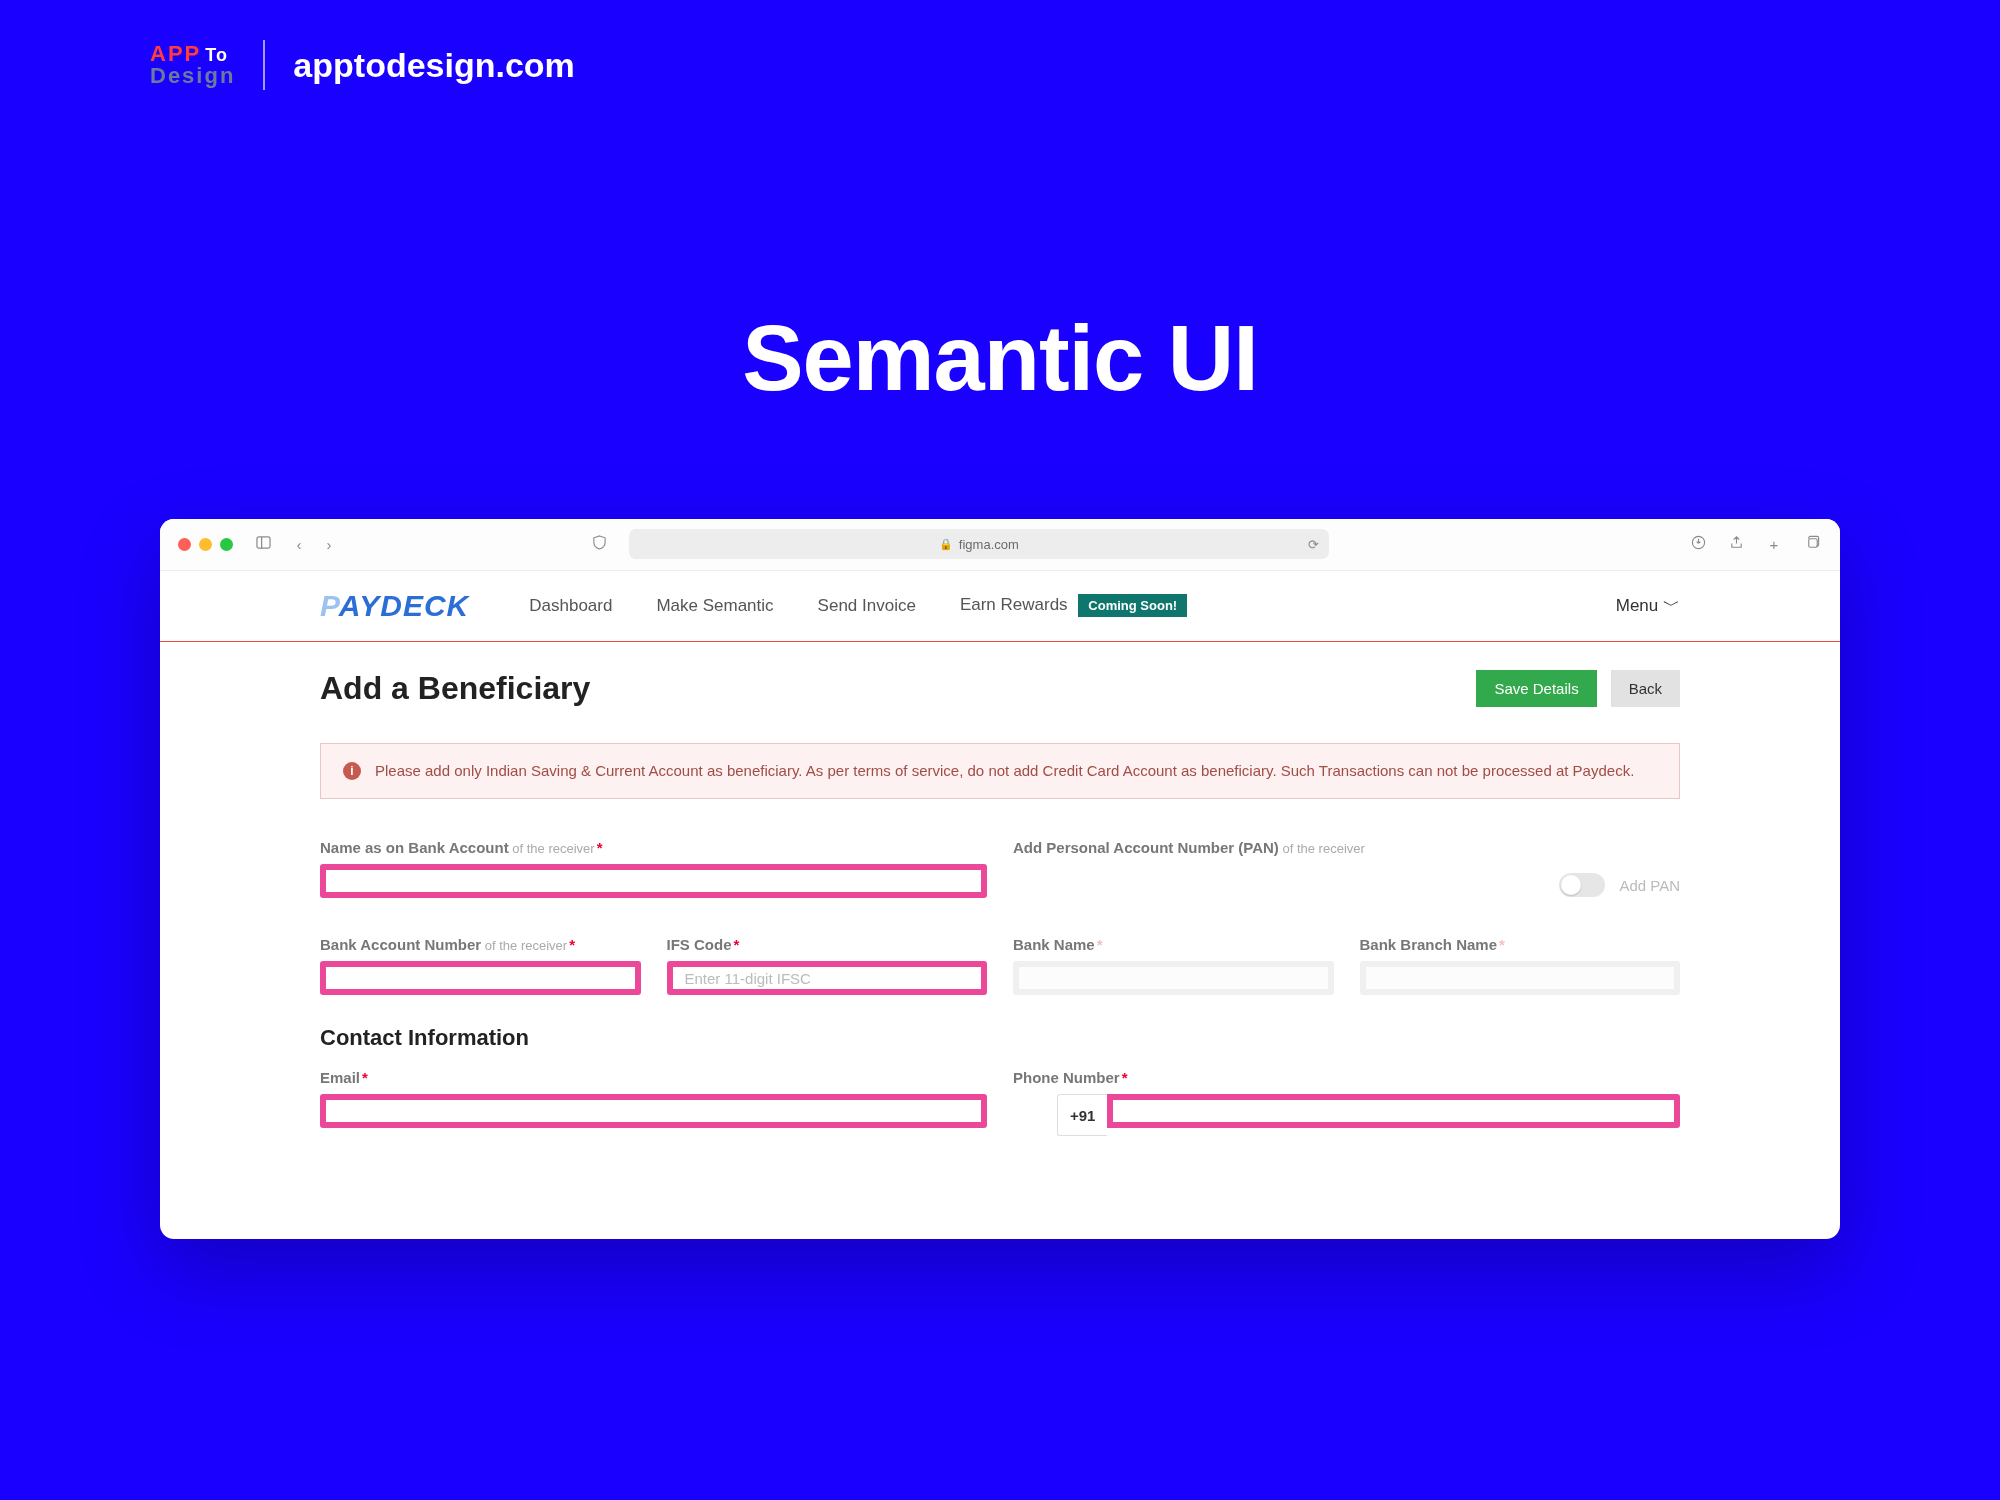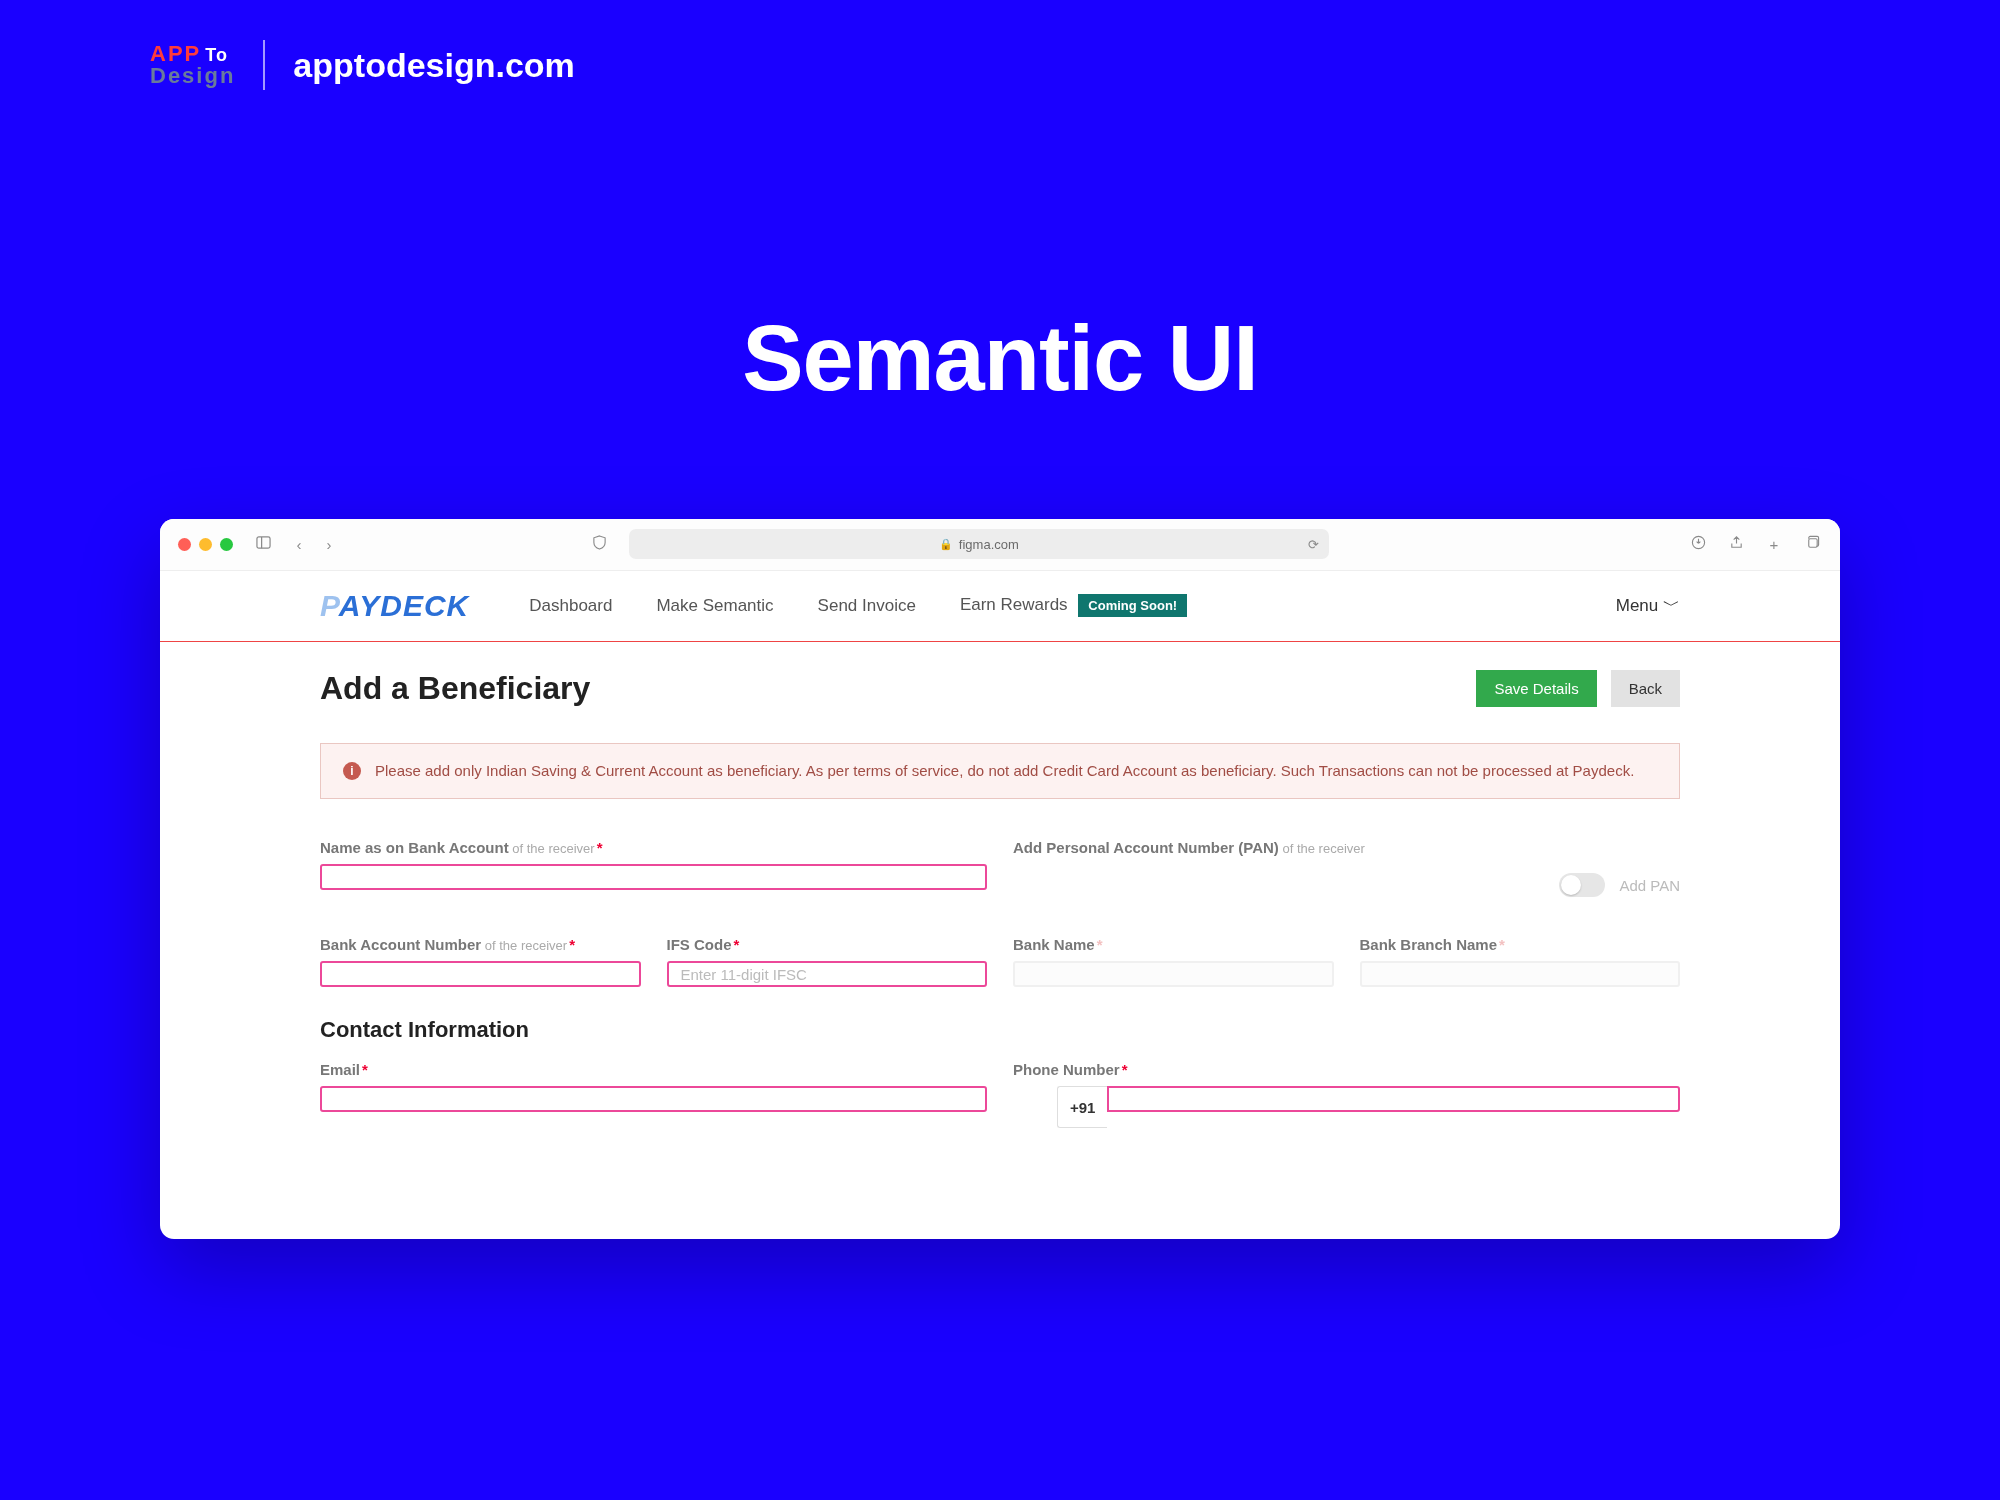--- a/index.html
+++ b/index.html
@@ -127,21 +127,21 @@
   flex-shrink:0; margin-top:2px;
 }
 
 .form { margin-top: 40px; }
 .row { display:flex; gap:26px; margin-bottom:30px; }
 .field { flex:1; display:flex; flex-direction:column; }
 .field label { font-size:15px; color:#777; font-weight:700; margin-bottom:8px; }
 .field label .sub { font-weight:400; color:#aaa; font-size:13px; }
 .req { color:#e03; margin-left:2px; font-weight:700; }
 .input {
-  height:26px; border:2px solid #ec4899; border-radius:3px;
+  height:34px; border:6px solid #ec4899; border-radius:3px;
   padding:0 12px; font-size:15px; color:#333; background:#fff;
 }
 .input::placeholder{ color:#bbb; }
 .input-ghost { border-color:#f0f0f0; background:#fcfcfc; }
 .label-ghost { color:#d8d8d8; }
 .toggle-row{ display:flex; align-items:center; gap:14px; height:42px;justify-content:flex-end; }
 .toggle {
   width:46px; height:24px; border-radius:24px; background:#e6e6e6; position:relative; cursor:pointer;
 }
 .toggle::after{

